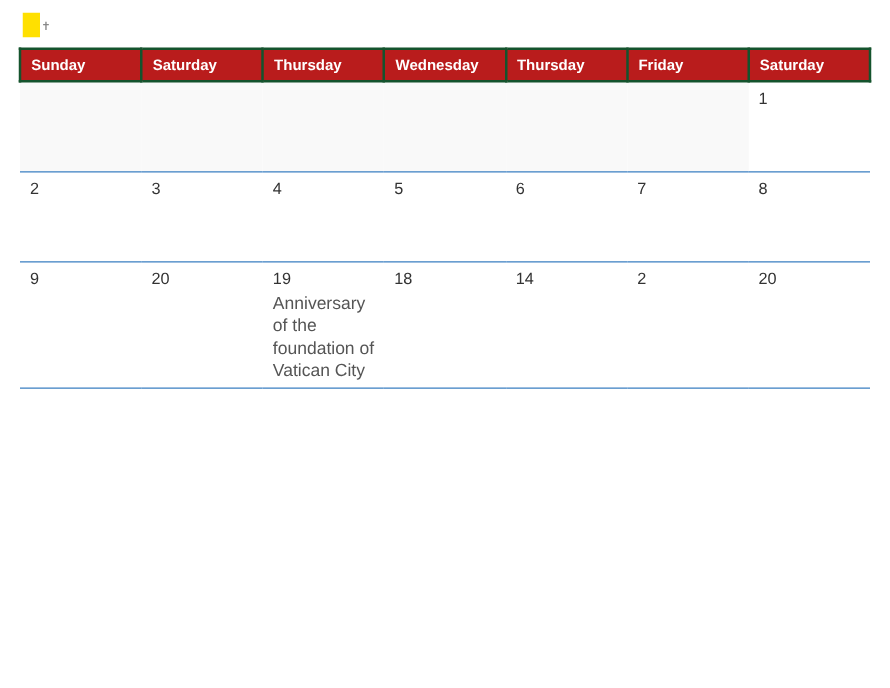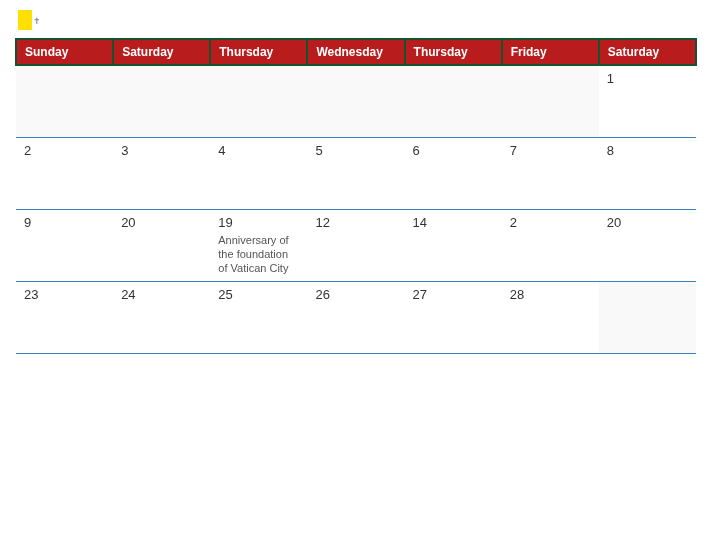--- a/index.html
+++ b/index.html
@@ -82,21 +82,21 @@
       border-left: none;
       border-top: none;
     }
     .day-number {
       font-size: 13px;
       color: #333;
       display: block;
       margin-bottom: 3px;
     }
     .event-text {
-      font-size: 11px;
+      font-size: 14px;
       color: #555;
       line-height: 1.3;
     }
     .empty-cell {
       background: #f9f9f9;
     }
   </style>
 </head>
 <body>
 
@@ -168,48 +168,27 @@
         </tr>
         <tr>
           <td>
             <span class="day-number">9</span>
           </td>
           <td>
             <span class="day-number">20</span>
           </td>
           <td><span class="day-number">19</span><span class="event-text">Anniversary of the foundation of Vatican City</span></td>
           <td>
-            <span class="day-number">12</span>
+            <span class="day-number">18</span>
           </td>
           <td>
             <span class="day-number">14</span>
           </td>
           <td>
             <span class="day-number">2</span>
           </td>
           <td>
             <span class="day-number">20</span>
           </td>
         </tr>
-        <tr>
-          <td>
-            <span class="day-number">23</span>
-          </td>
-          <td>
-            <span class="day-number">24</span>
-          </td>
-          <td>
-            <span class="day-number">25</span>
-          </td>
-          <td>
-            <span class="day-number">26</span>
-          </td>
-          <td>
-            <span class="day-number">27</span>
-          </td>
-          <td>
-            <span class="day-number">28</span>
-          </td>
-          <td class="empty-cell"></td>
-        </tr>
       </tbody>
   </table>
 </div>
 
 </body></html>

